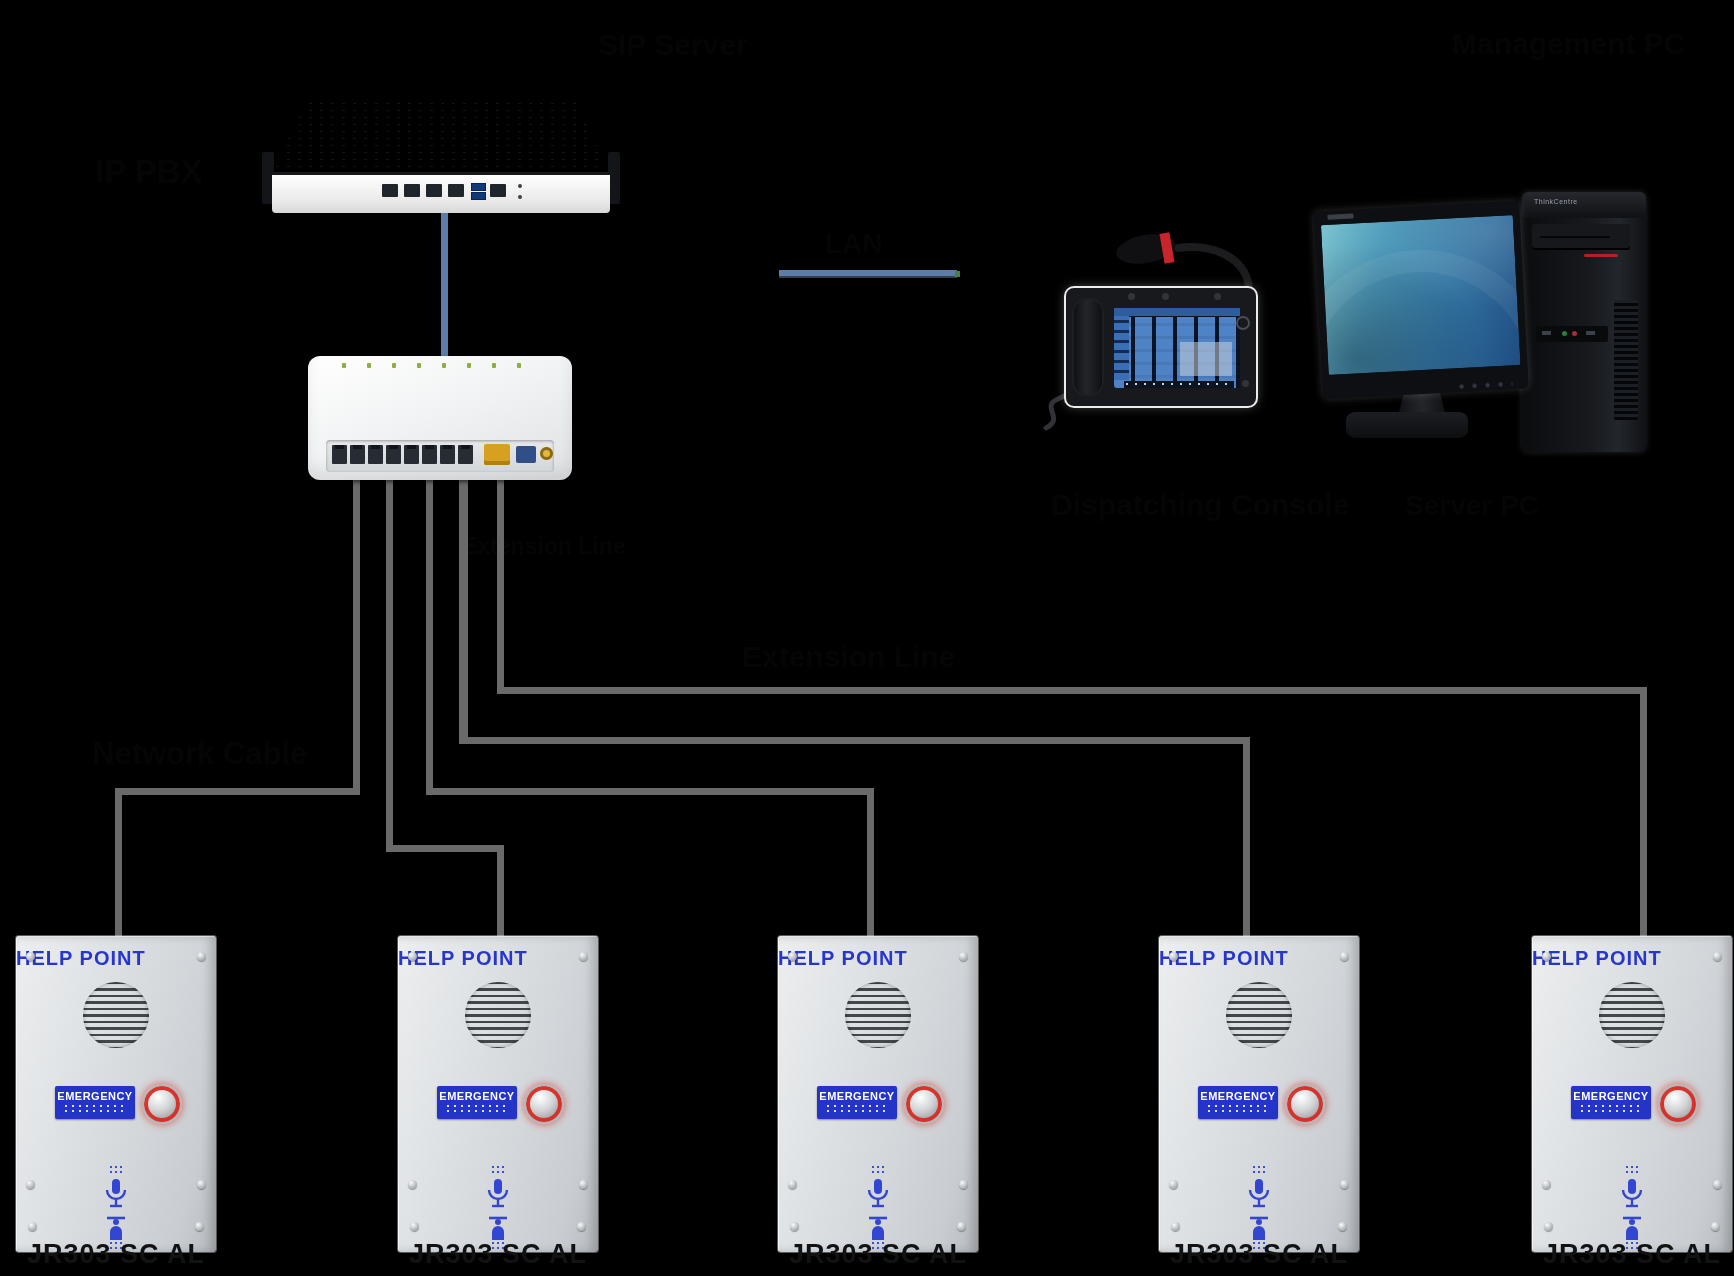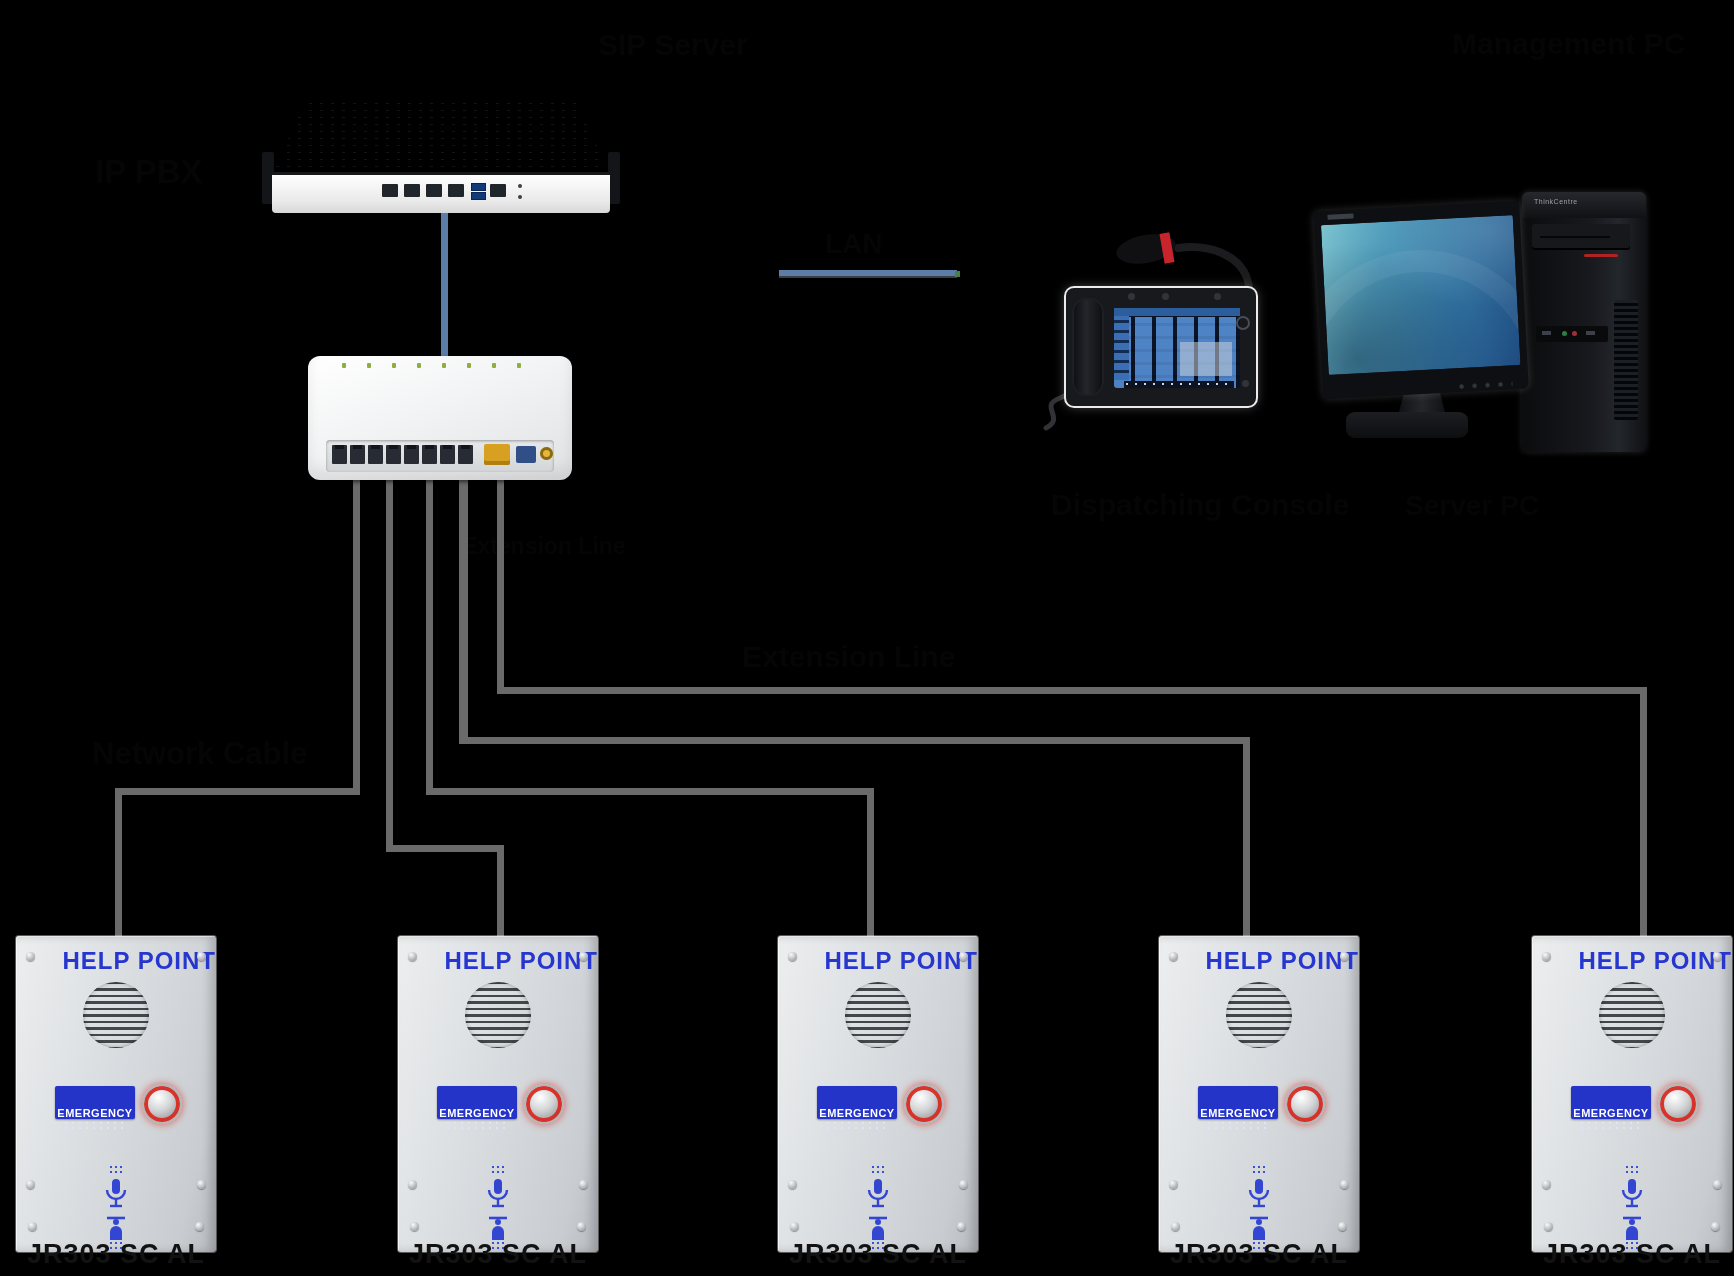--- a/index.html
+++ b/index.html
@@ -98,30 +98,30 @@
       background-image:radial-gradient(circle at 3px 2.5px,#33373d 2px,transparent 2.2px);background-size:13px 5px;}
   #stand-neck{left:1398px;top:390px;width:48px;height:26px;background:linear-gradient(90deg,#101114,#24262a,#101114);
       clip-path:polygon(14% 0,86% 0,100% 100%,0 100%);}
   #stand-base{left:1346px;top:412px;width:122px;height:26px;background:linear-gradient(180deg,#1c1e22,#0d0e10);
       border-radius:10px/8px;}
 
   
   .panel{position:absolute;top:936px;width:200px;height:316px;
     background:linear-gradient(105deg,#eceeef 0%,#dcdfe2 40%,#c9cdd1 85%,#b7bbc0 100%);
     border-radius:3px;box-shadow:0 0 0 1px rgba(255,255,255,.35),inset -6px 0 10px rgba(0,0,0,.18),inset 1px 1px 0 rgba(255,255,255,.8);}
-  .hp-title{position:absolute;left:0;top:11px;width:100%;text-align:right;
-    color:#2636cf;font-size:24px;font-weight:bold;letter-spacing:1px;}
+  .hp-title{position:absolute;left:0;top:11px;width:100%;text-align:left;
+    color:#2636cf;font-size:20px;font-weight:bold;letter-spacing:1px;}
   .screw{position:absolute;width:9px;height:9px;border-radius:50%;
     background:radial-gradient(circle at 35% 30%,#fafafa,#b9bcbf 55%,#83878b);box-shadow:0 1px 1px rgba(0,0,0,.35);}
   .grille{position:absolute;left:67px;top:46px;width:66px;height:66px;border-radius:50%;
     background:repeating-linear-gradient(180deg,#43474a 0 2.5px,rgba(0,0,0,0) 2.5px 6.5px);
     box-shadow:inset 0 0 4px rgba(0,0,0,.35);}
   .emg{position:absolute;left:39px;top:150px;width:80px;height:33px;background:#2433c8;border-radius:2px;
     box-shadow:0 1px 2px rgba(0,0,0,.4);text-align:center;}
-  .emg .t{color:#fff;font-size:11px;font-weight:bold;letter-spacing:.5px;margin-top:21px;}
+  .emg .t{color:#fff;font-size:11px;font-weight:bold;letter-spacing:.5px;margin-top:4px;}
   .emg .braille{width:62px;height:9px;margin:2px auto 0;
     background-image:radial-gradient(circle at 2px 2px,#dfe3ff 1.1px,transparent 1.4px);
     background-size:7px 5px;}
   .ebtn{position:absolute;left:126px;top:148px;width:36px;height:36px;border-radius:50%;
     background:radial-gradient(circle at 40% 32%,#ffffff,#d2d4d6 40%,#97999c 78%,#77797c);
     border:2px solid #b4b6b8;
     box-shadow:inset 0 0 0 4px rgba(217,43,34,.95),0 0 7px 1px rgba(220,40,28,.55);}
   .bdots{position:absolute;left:93px;width:15px;height:10px;
     background-image:radial-gradient(circle at 2px 2px,#3a50d8 1.2px,transparent 1.5px);
     background-size:5px 5px;}

